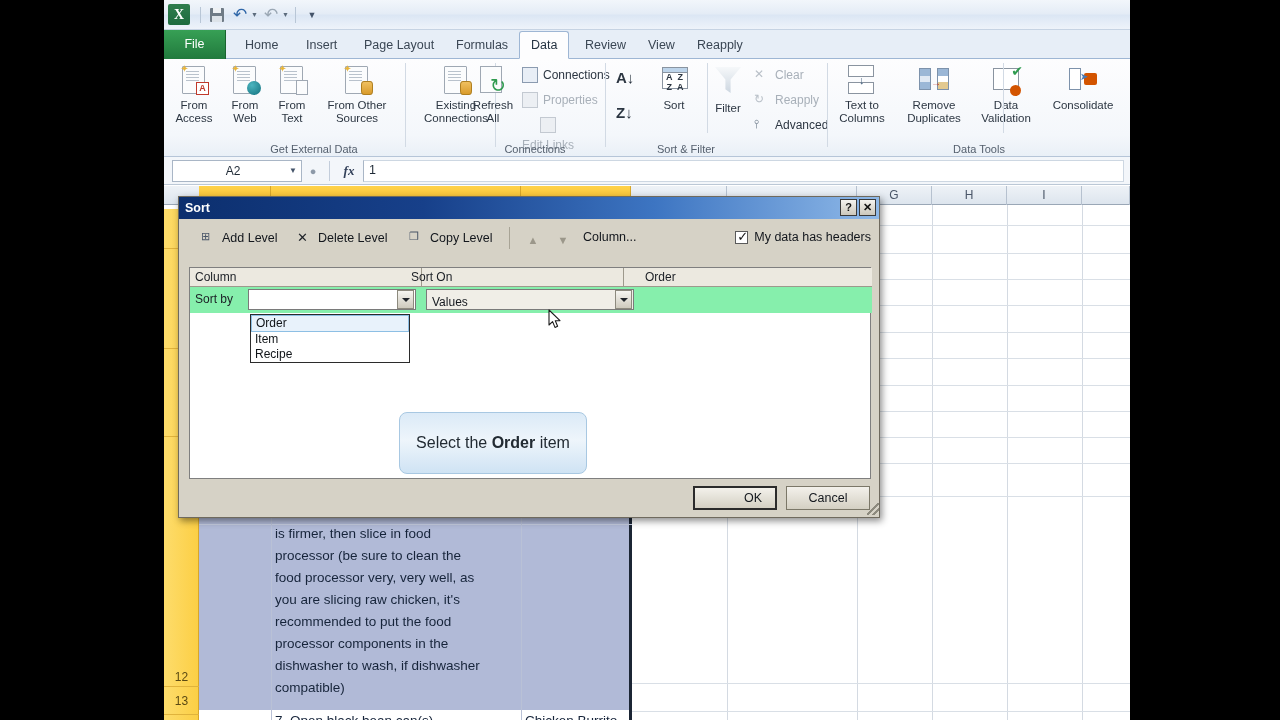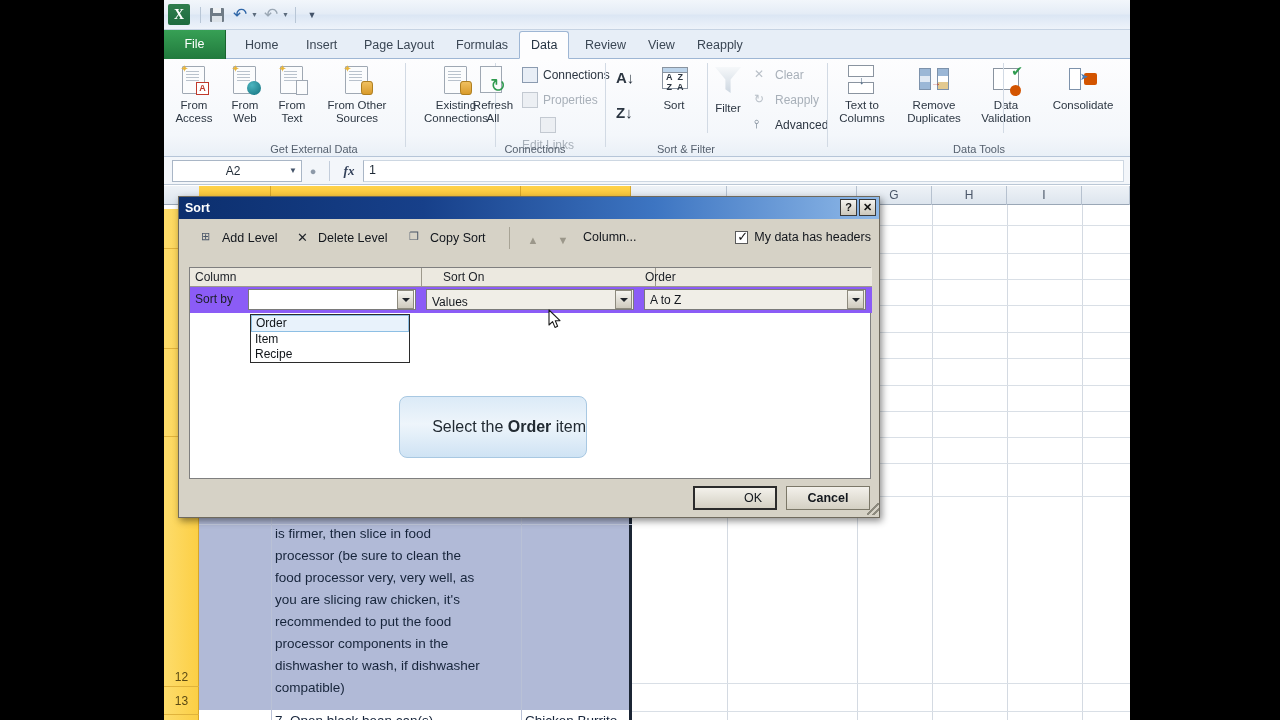--- a/index.html
+++ b/index.html
@@ -261,21 +261,21 @@
   }
   .levels {
     position:absolute; left:10px; top:70px; width:682px; height:212px;
     background:#fff; border:1px solid #7f7f7f;
   }
   .lvl-hdr { position:absolute; left:0; top:0; height:19px; width:682px; background:#ece9e0; border-bottom:1px solid #9d998c; }
   .lvl-hdr .h {
     position:absolute; top:0; height:19px; line-height:18px; font-size:12px;
     color:#1b1f25; padding-left:5px; border-right:1px solid #9d998c;
   }
-  .lvl-row { position:absolute; left:0; top:19px; height:26px; width:682px; background:#8b5cf6; }
+  .lvl-row { position:absolute; left:0; top:19px; height:26px; width:682px; background:#86efac; }
   .lvl-row .sortby-lbl {
     position:absolute; left:5px; top:5px; font-size:12px; color:#1b1f25;
   }
   .combo {
     position:absolute; top:2px; height:21px; background:#f0eee7;
     border:1px solid #7a7a7a; display:flex; align-items:center;
   }
   .combo .cval { flex:1; font-size:12px; color:#14181e; padding-left:5px; }
   .combo.empty { background:#fff; }
   .combo .cbtn {
@@ -291,24 +291,24 @@
   .dropdown {
     position:absolute; left:60px; top:46px; width:160px;
     background:#fff; border:1px solid #2b2b2b; z-index:60;
   }
   .dd-item {
     height:15px; line-height:15px; padding-left:4px; font-size:12px;
     color:#101418; cursor:pointer;
   }
   .dd-item.hl { background:#e8f2fb; border:1px solid #8dbfe4; height:17px; line-height:15px; }
   .callout {
-    position:absolute; left:209px; top:128px; width:188px; height:62px;
+    position:absolute; left:209px; top:144px; width:188px; height:62px;
     background:linear-gradient(to bottom,#dbeaf7 0%,#eef5fb 45%,#cfe3f4 100%);
     border:1px solid #a8c8e2; border-radius:8px; z-index:70;
-    display:flex; align-items:center; justify-content:flex-end;
+    display:flex; align-items:center; justify-content:center;
   }
   .callout .ctext { font-size:16px; color:#222b33; }
   .callout .ctext b { font-weight:bold; }
   .dlg-footer { position:absolute; left:0; bottom:0; width:702px; height:40px; }
   .dbtn {
     position:absolute; top:9px; width:84px; height:24px;
     background:linear-gradient(to bottom,#f3f1eb,#d4d0c3);
     border:1px solid #7b7768; font-size:12.5px; color:#14181e;
     text-align:center; line-height:22px; cursor:pointer;
   }
@@ -614,71 +614,67 @@
       <div class="tbtn" style="left:22px;">
         <span class="ico16" style="font-size:11px;color:#4a5668;">⊞</span>
         <span>Add Level</span>
       </div>
       <div class="tbtn" style="left:118px;">
         <span class="ico16" style="font-size:13px;color:#1b1f25;">✕</span>
         <span>Delete Level</span>
       </div>
       <div class="tbtn" style="left:230px;">
         <span class="ico16" style="font-size:11px;color:#4a5668;">❐</span>
-        <span>Copy Sort</span>
+        <span>Copy Level</span>
       </div>
       <div class="tb-sep" style="left:330px;"></div>
       <div class="arrw" style="left:346px;">▲</div>
       <div class="arrw" style="left:376px;">▼</div>
       <div class="tbtn" style="left:404px;">
         <span>Column...</span>
       </div>
       <div class="chk-wrap">
         <span class="chkbox"></span>
         <span>My data has headers</span>
       </div>
     </div>
 
     <div class="levels">
       <div class="lvl-hdr">
         <div class="h" style="left:0;width:232px;">Column</div>
-        <div class="h" style="left:248px;width:218px;">Sort On</div>
+        <div class="h" style="left:216px;width:218px;">Sort On</div>
         <div class="h" style="left:450px;width:232px;border-right:none;">Order</div>
       </div>
 
       <div class="lvl-row">
         <span class="sortby-lbl">Sort by</span>
         <div class="combo empty" style="left:58px;width:168px;">
           <span class="cval"></span>
           <span class="cbtn"></span>
         </div>
         <div class="combo" style="left:236px;width:208px;align-items:flex-end;">
           <span class="cval">Values</span>
           <span class="cbtn"></span>
         </div>
-        <div class="combo" style="left:454px;width:222px;">
-          <span class="cval">A to Z</span>
-          <span class="cbtn"></span>
-        </div>
       </div>
 
       <div class="dropdown">
         <div class="dd-item hl">Order</div>
         <div class="dd-item">Item</div>
         <div class="dd-item">Recipe</div>
       </div>
 
       <div class="callout">
         <span class="ctext"><span>Select the </span><b>Order</b><span> item</span></span>
       </div>
     </div>
 
     <div class="dlg-footer">
       <div class="dbtn default" style="left:514px;">OK</div>
-      <div class="dbtn" style="left:607px;font-weight:bold;">Cancel</div>
+      <div class="dbtn" style="left:607px;">Cancel</div>
       <div class="resize-grip"></div>
     </div>
   </div>
 
   <svg class="cursor-arrow" viewBox="0 0 14 20">
     <path d="M1 1 L1 16 L4.6 12.6 L7 18.4 L9.6 17.2 L7.3 11.7 L12 11.6 Z" fill="#ffffff" stroke="#1a1a1a" stroke-width="1.1" stroke-linejoin="round"></path>
   </svg>
 
 </div>
 

